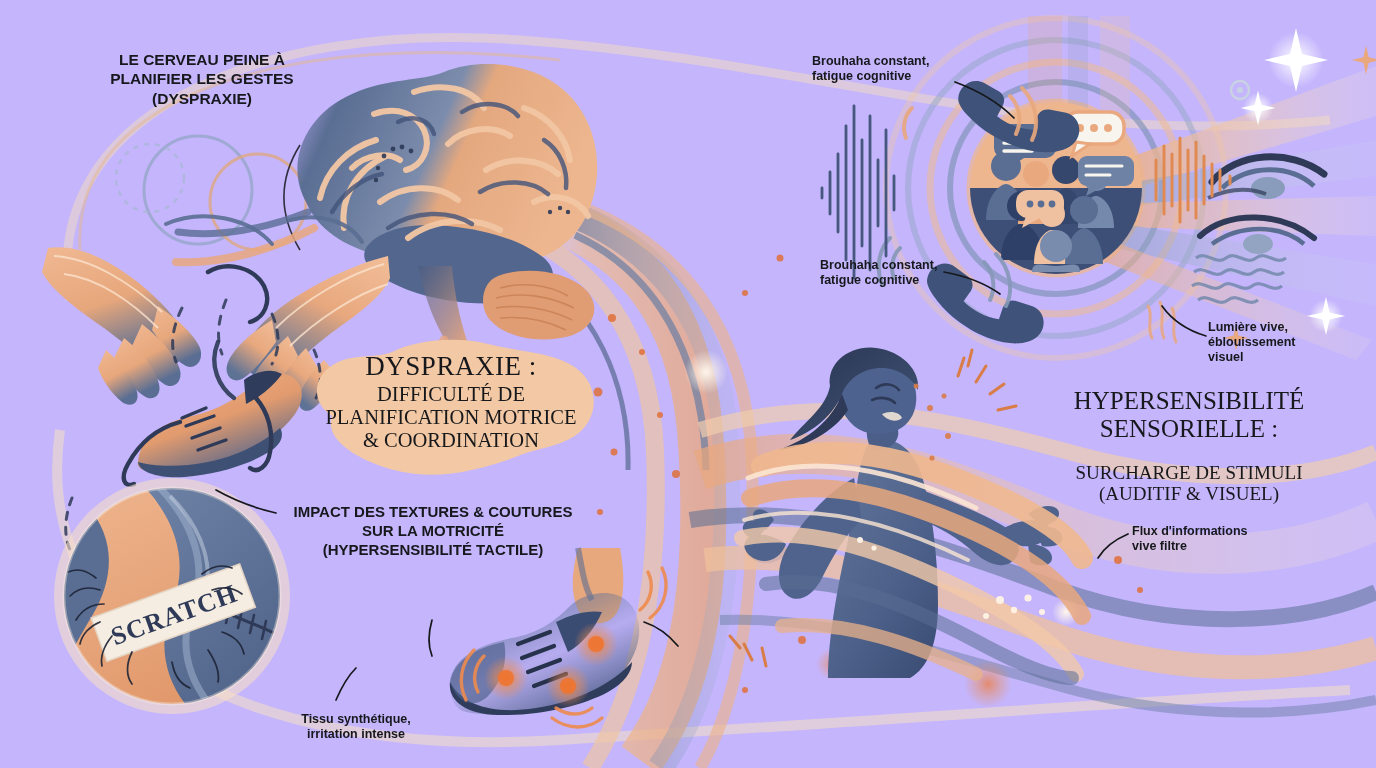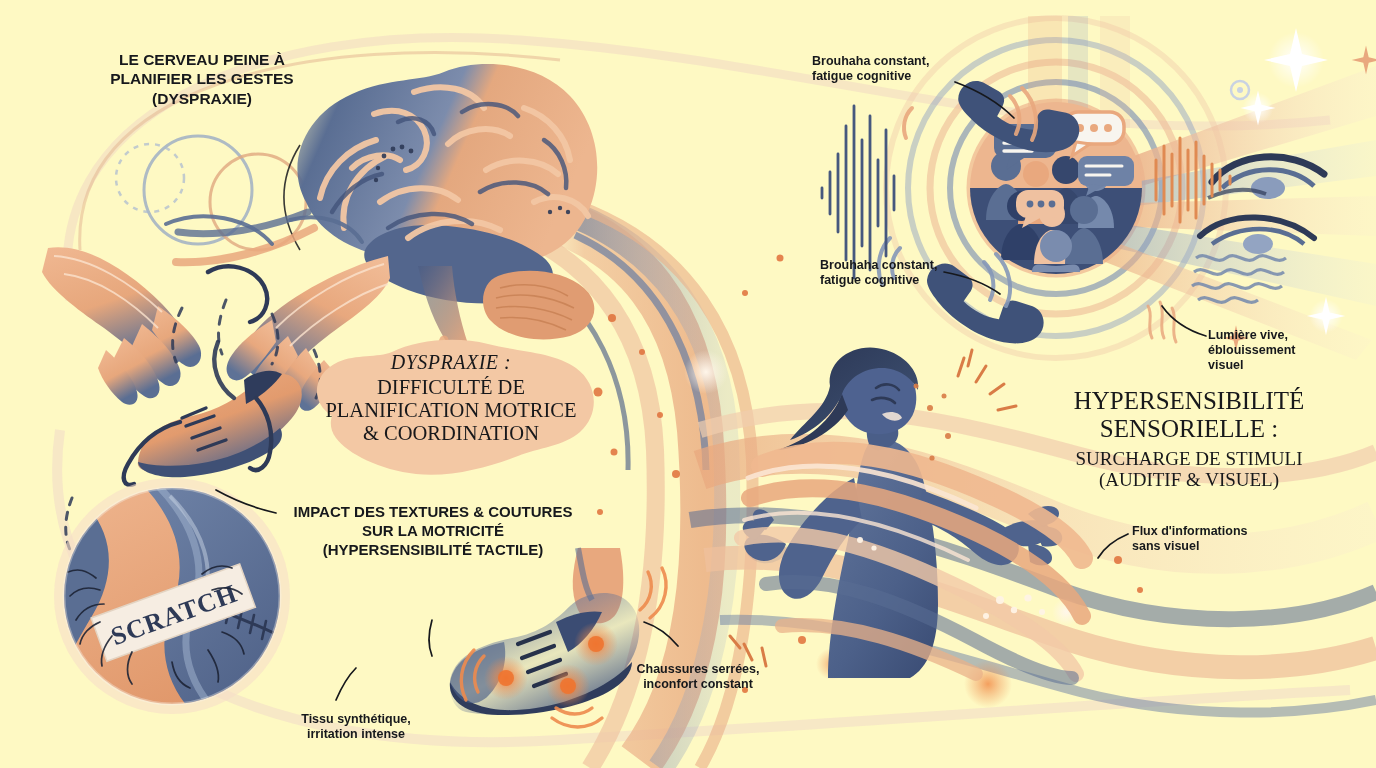--- a/index.html
+++ b/index.html
@@ -1,40 +1,40 @@
 <!DOCTYPE html>
 <html><head>
 <meta charset="utf-8">
 <style>
   html,body{margin:0;padding:0;background:#ffffff;}
   body{width:1376px;height:768px;overflow:hidden;font-family:"Liberation Sans",sans-serif;}
 
-  #stage{position:relative;width:1376px;height:768px;background:#fef9c3;overflow:hidden;}
+  #stage{position:relative;width:1376px;height:768px;background:#c4b5fd;overflow:hidden;}
 
   
   .abs{position:absolute;}
   .lbl{position:absolute;color:#16181c;font-family:"Liberation Sans",sans-serif;
        font-weight:700;line-height:1.18;white-space:pre-line;}
   .lbl.small{font-size:12.5px;font-weight:700;}
 
   .ctr{text-align:center;}
   .lft{text-align:left;}
 
   svg{display:block;overflow:visible;}
 
   
   #blobText{position:absolute;left:318px;top:352px;width:266px;text-align:center;
      font-family:"Liberation Serif",serif;color:#17181b;}
-  #blobText .t1{font-size:20px;letter-spacing:.5px;line-height:1.05;font-style:italic;}
+  #blobText .t1{font-size:27px;letter-spacing:.5px;line-height:1.05;}
   #blobText .t2{font-size:20.5px;line-height:1.12;margin-top:3px;}
 
   #rightTitle{position:absolute;left:1044px;top:387px;width:290px;text-align:center;
      font-family:Liberation Serif, serif;color:#17181b;}
   #rightTitle .t1{font-size:25px;line-height:1.1;}
-  #rightTitle .t2{font-size:19px;line-height:1.12;margin-top:6px;}
+  #rightTitle .t2{font-size:19px;line-height:1.12;margin-top:20px;}
 
   #leftHeading{position:absolute;left:92px;top:50px;width:220px;text-align:center;
      font-size:15.5px;font-weight:700;line-height:1.25;color:#16181c;}
 
   #tactileHeading{position:absolute;left:288px;top:503px;width:290px;text-align:center;
      font-size:15px;font-weight:700;line-height:1.25;color:#16181c;}
 
   .scratchTxt{font-family:"Liberation Serif",serif;font-weight:700;
      font-size:26px;fill:#2e3a57;letter-spacing:1px;}
 </style>
@@ -747,27 +747,25 @@
       <path d="M336,700 C342,686 348,676 356,668"></path>
     </g>
   </svg>
 
   <div class="lbl small lft" style="left:812px;top:54px;width:160px;">Brouhaha constant,
 fatigue cognitive</div>
 
   <div class="lbl small lft" style="left:820px;top:258px;width:160px;">Brouhaha constant,
 fatigue cognitive</div>
 
-  <div class="lbl small lft" style="left:1208px;top:328px;width:130px;">Lumière vive,
+  <div class="lbl small lft" style="left:1208px;top:320px;width:130px;">Lumière vive,
 éblouissement
 visuel</div>
 
   <div class="lbl small lft" style="left:1132px;top:524px;width:150px;">Flux d'informations
-sans visuel</div>
-
-
-  <div class="lbl small ctr" style="left:610px;top:662px;width:176px;">Chaussures serrées,
-inconfort constant</div>
+vive filtre</div>
+
+
 
   <div class="lbl small ctr" style="left:274px;top:712px;width:164px;">Tissu synthétique,
 irritation intense</div>
 
 </div>
 
 </body></html>

